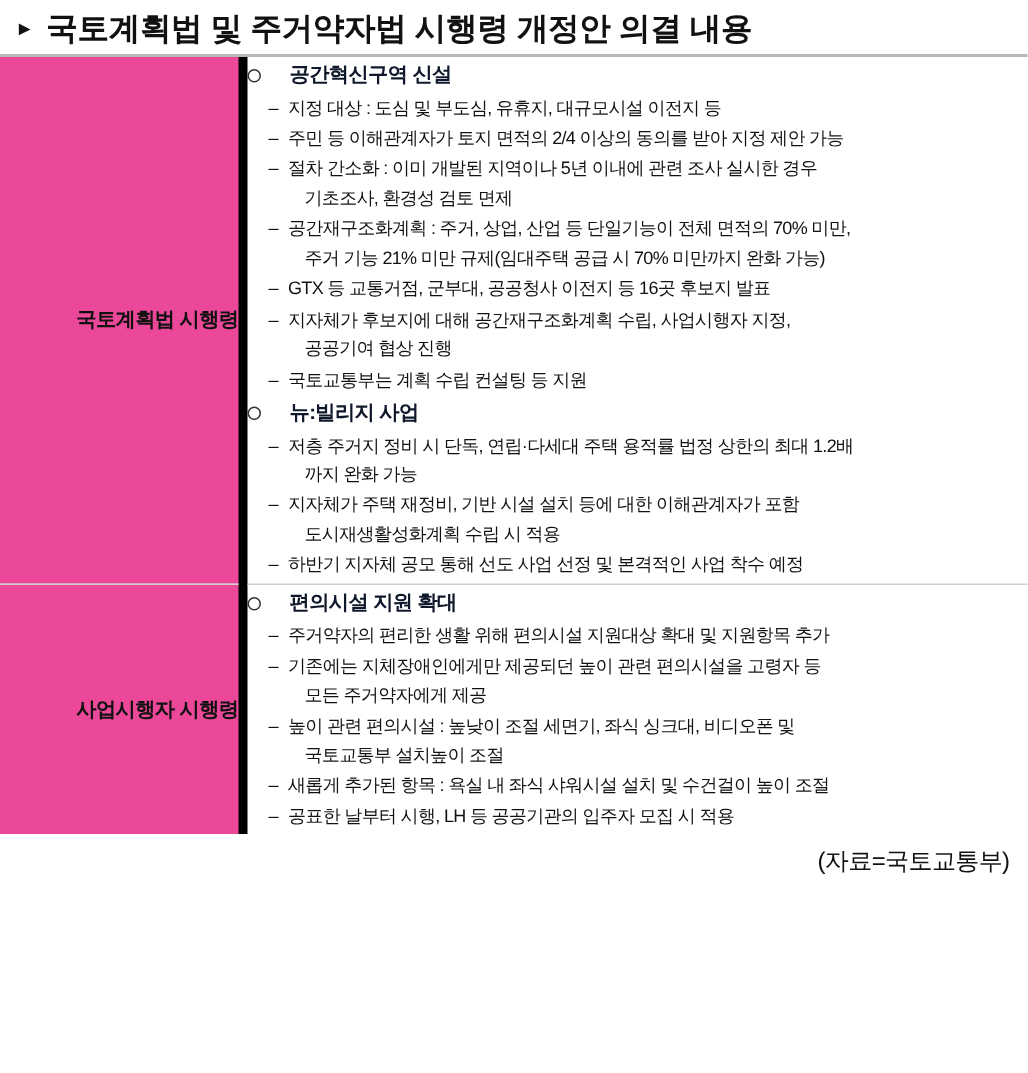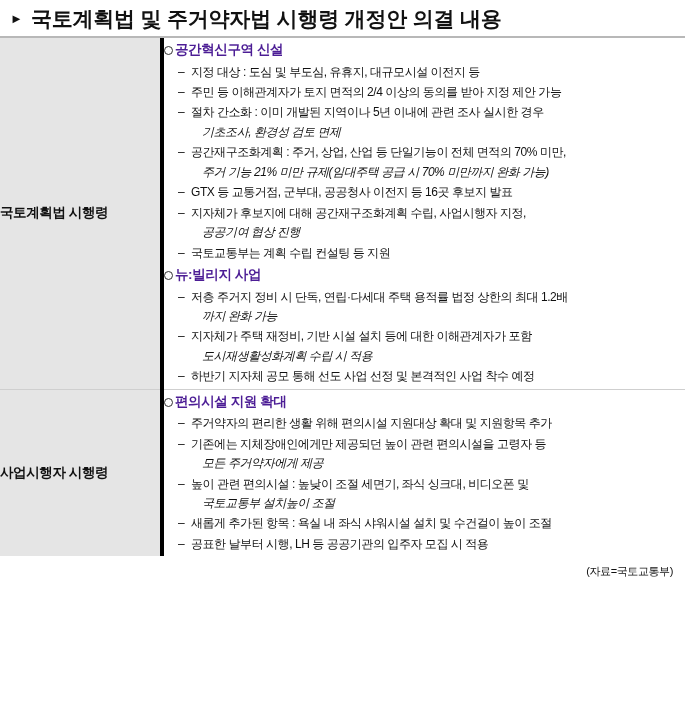--- a/index.html
+++ b/index.html
@@ -52,48 +52,48 @@
   }
   .tbl td {
     vertical-align: middle;
     padding: 0;
   }
   .row-sep td {
     border-top: 1px solid #cfcfcf;
   }
   .hdr-cell {
     width: 162px;
-    background: #e5e5e5;
-    text-align: left;
+    background: #ec4899;
+    text-align: right;
     font-size: 13.5px;
     font-weight: bold;
     letter-spacing: -0.4px;
     color: #111;
-    border-right: 4px solid #000000;
+    border-right: 6px solid #000000;
     vertical-align: middle;
   }
   .body-cell {
     padding: 8px 8px 10px 10px;
     background: #ffffff;
   }
 
   
   .group {
     margin-bottom: 2px;
   }
   .group-title {
     display: flex;
     align-items: flex-start;
-    gap: 2px;
+    gap: 19px;
     font-size: 13.5px;
     font-weight: bold;
     letter-spacing: -0.4px;
     line-height: 1.45;
     margin: 2px 0 3px 0;
-    color: #4c1d95;
+    color: #0f172a;
   }
   .bullet-ring {
     flex: 0 0 auto;
     width: 7px;
     height: 7px;
     border: 1.4px solid #333;
     border-radius: 50%;
     margin-top: 6px;
   }
   ul.dashes {
@@ -113,27 +113,26 @@
   ul.dashes > li::before {
     content: "–";
     position: absolute;
     left: 0;
     top: 0;
     color: #111;
   }
   .cont {
     display: block;
     padding-left: 11px;
-    font-style: italic;
   }
 
   
   .source {
     text-align: right;
-    font-size: 11px;
+    font-size: 16px;
     letter-spacing: -0.4px;
     padding: 8px 12px 0 0;
     color: #111;
   }
 </style>
 </head>
 <body>
 
 <div class="page">
 

